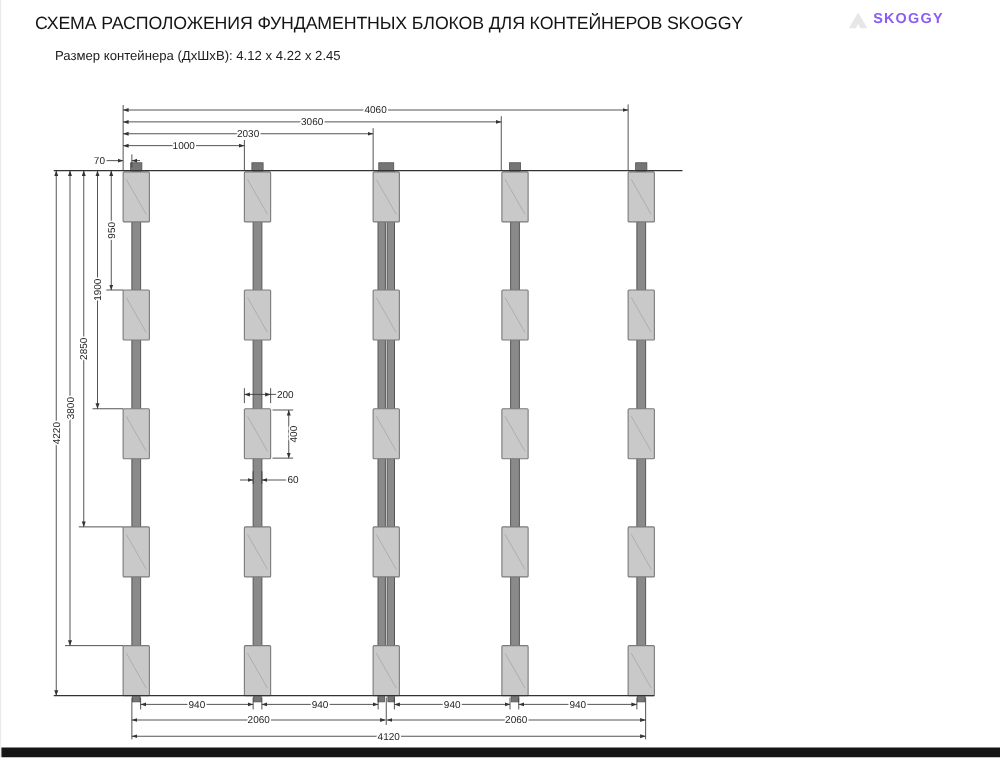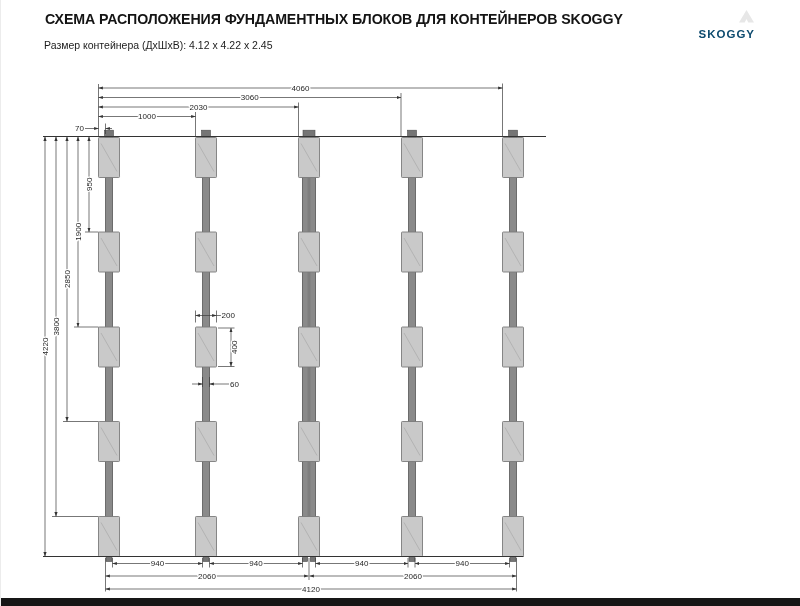--- a/index.html
+++ b/index.html
@@ -4,31 +4,30 @@
 <style>
   html,body{margin:0;padding:0;}
   body{
     width:800px;height:606px;position:relative;overflow:hidden;
     background:#ffffff;
     font-family:"Liberation Sans", sans-serif;
     border-left:1px solid #ececec;
   }
   header{position:absolute;left:0;top:0;width:100%;}
   h1.title{
-    position:absolute;left:44px;top:11px;margin:0;
-    font-size:14.2px;font-weight:700;color:#141414;letter-spacing:-0.1px;white-space:nowrap;
+    position:absolute;left:27px;top:11px;margin:0;
+    font-size:14.2px;font-weight:400;color:#141414;letter-spacing:-0.1px;white-space:nowrap;
   }
   p.subtitle{
     position:absolute;left:40px;top:36px;margin:3px;
     font-size:10.5px;font-weight:400;color:#1c1c1c;white-space:nowrap;
   }
   .logo{
-    position:absolute;top:9px;right:46px;display:flex;align-items:flex-end;gap:4px;
-    color:#0c4a6e;
-    flex-direction:column;
+    position:absolute;top:9px;right:46px;display:flex;align-items:flex-start;gap:4px;
+    color:#8b5cf6;
   }
   .logo .logo-text{
     font-size:11.5px;font-weight:700;letter-spacing:1px;white-space:nowrap;
   }
   svg#diagram-svg{position:absolute;left:0;top:0;}
   .footer-bar{position:absolute;left:0;bottom:0;width:800px;height:8px;background:#161616;}
 
   
   .rail{fill:#8a8a8a;stroke:#565656;stroke-width:0.8;}
   .stub{fill:#757575;stroke:#4d4d4d;stroke-width:0.6;}

